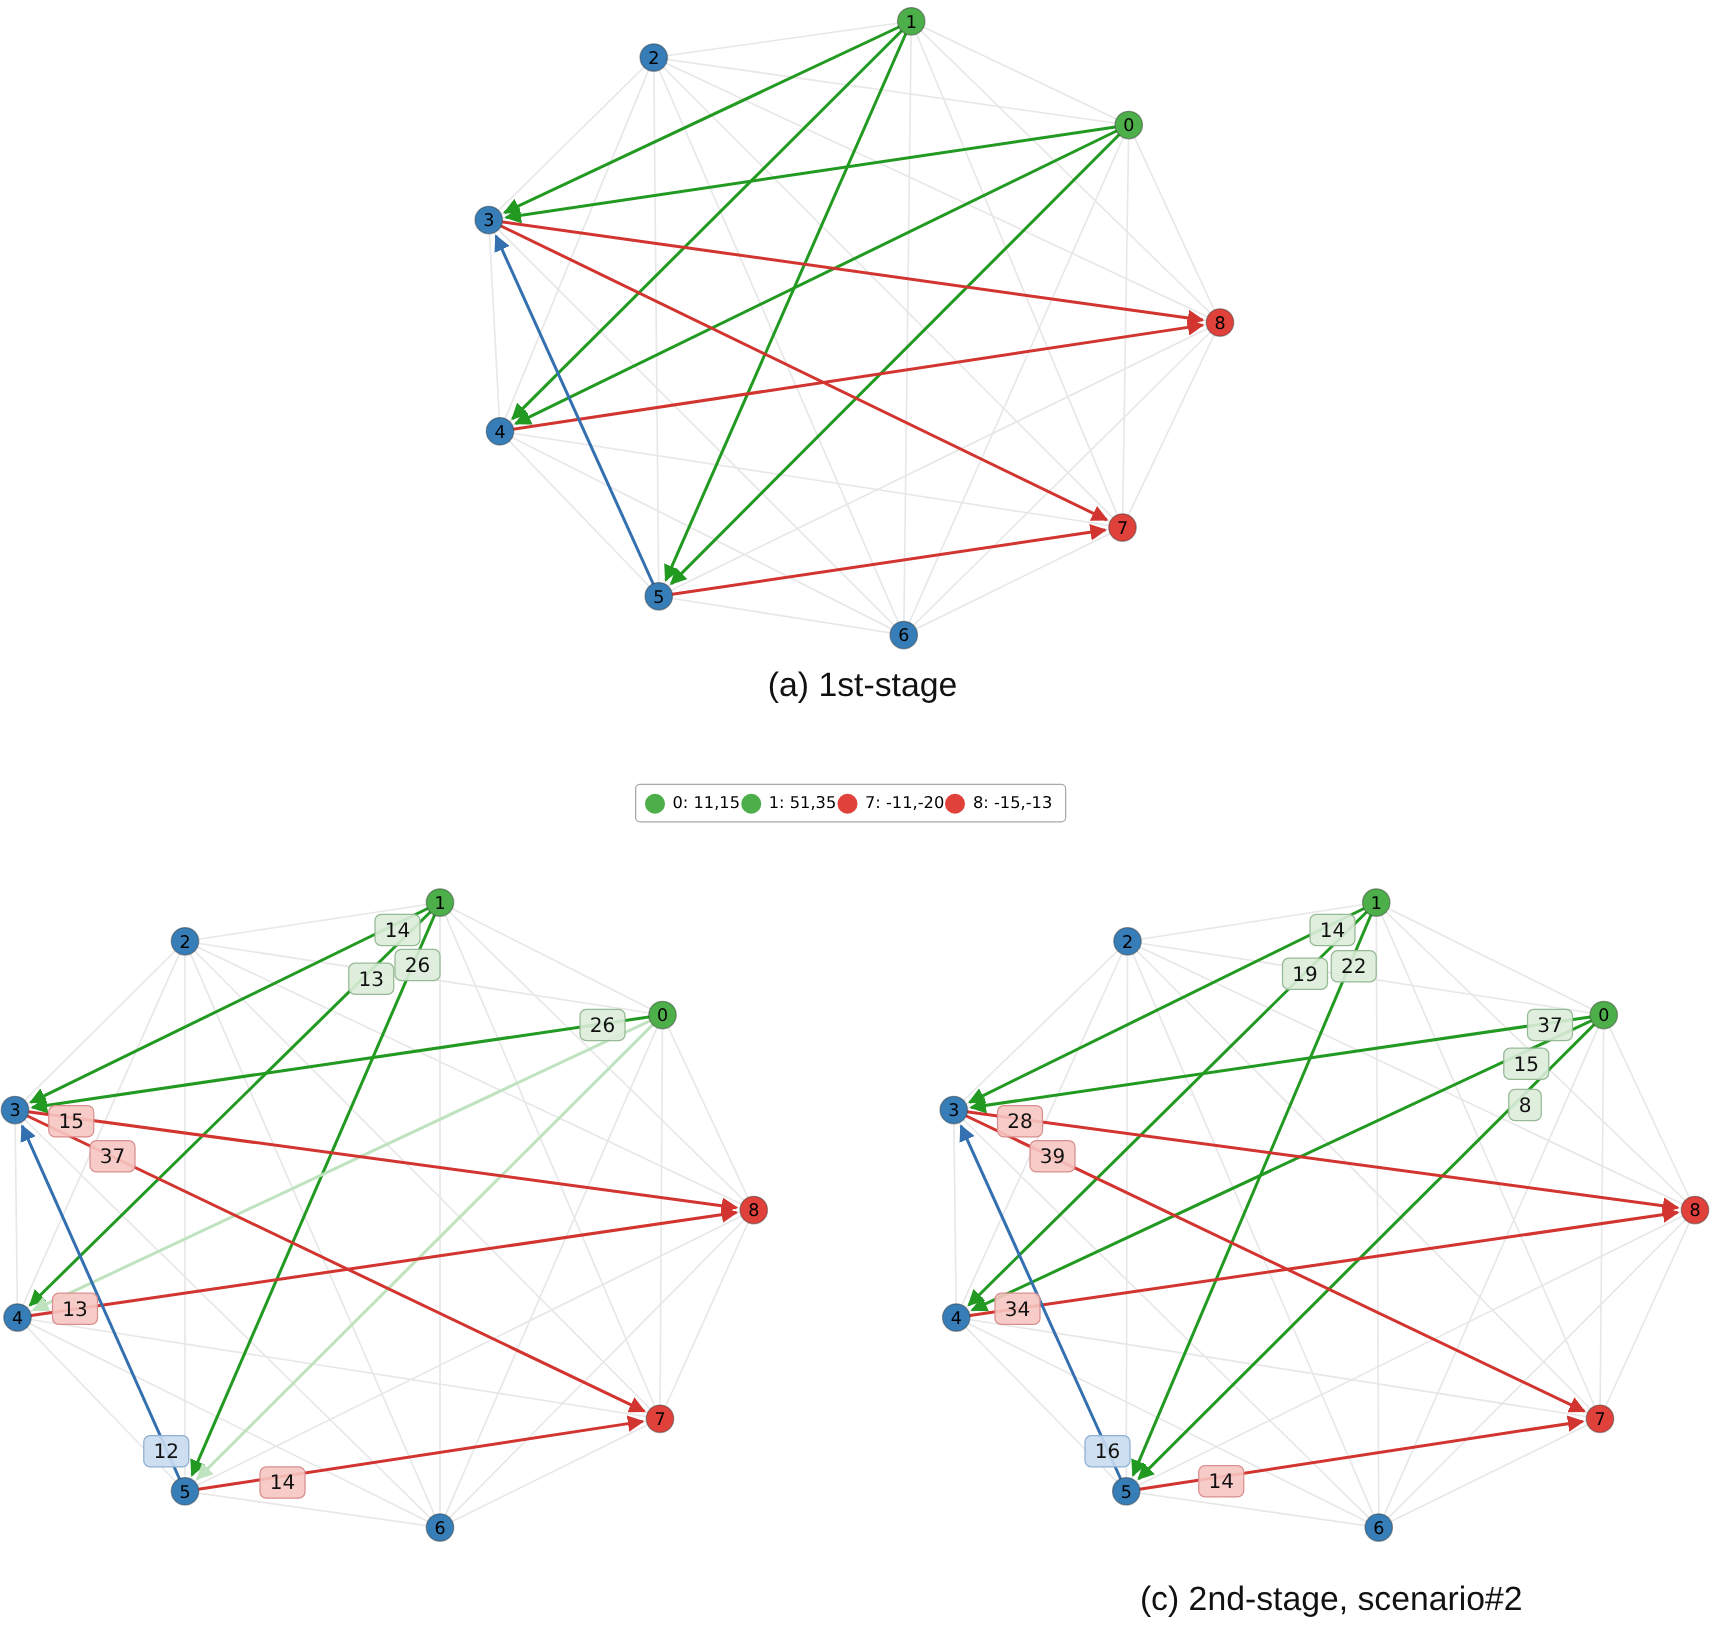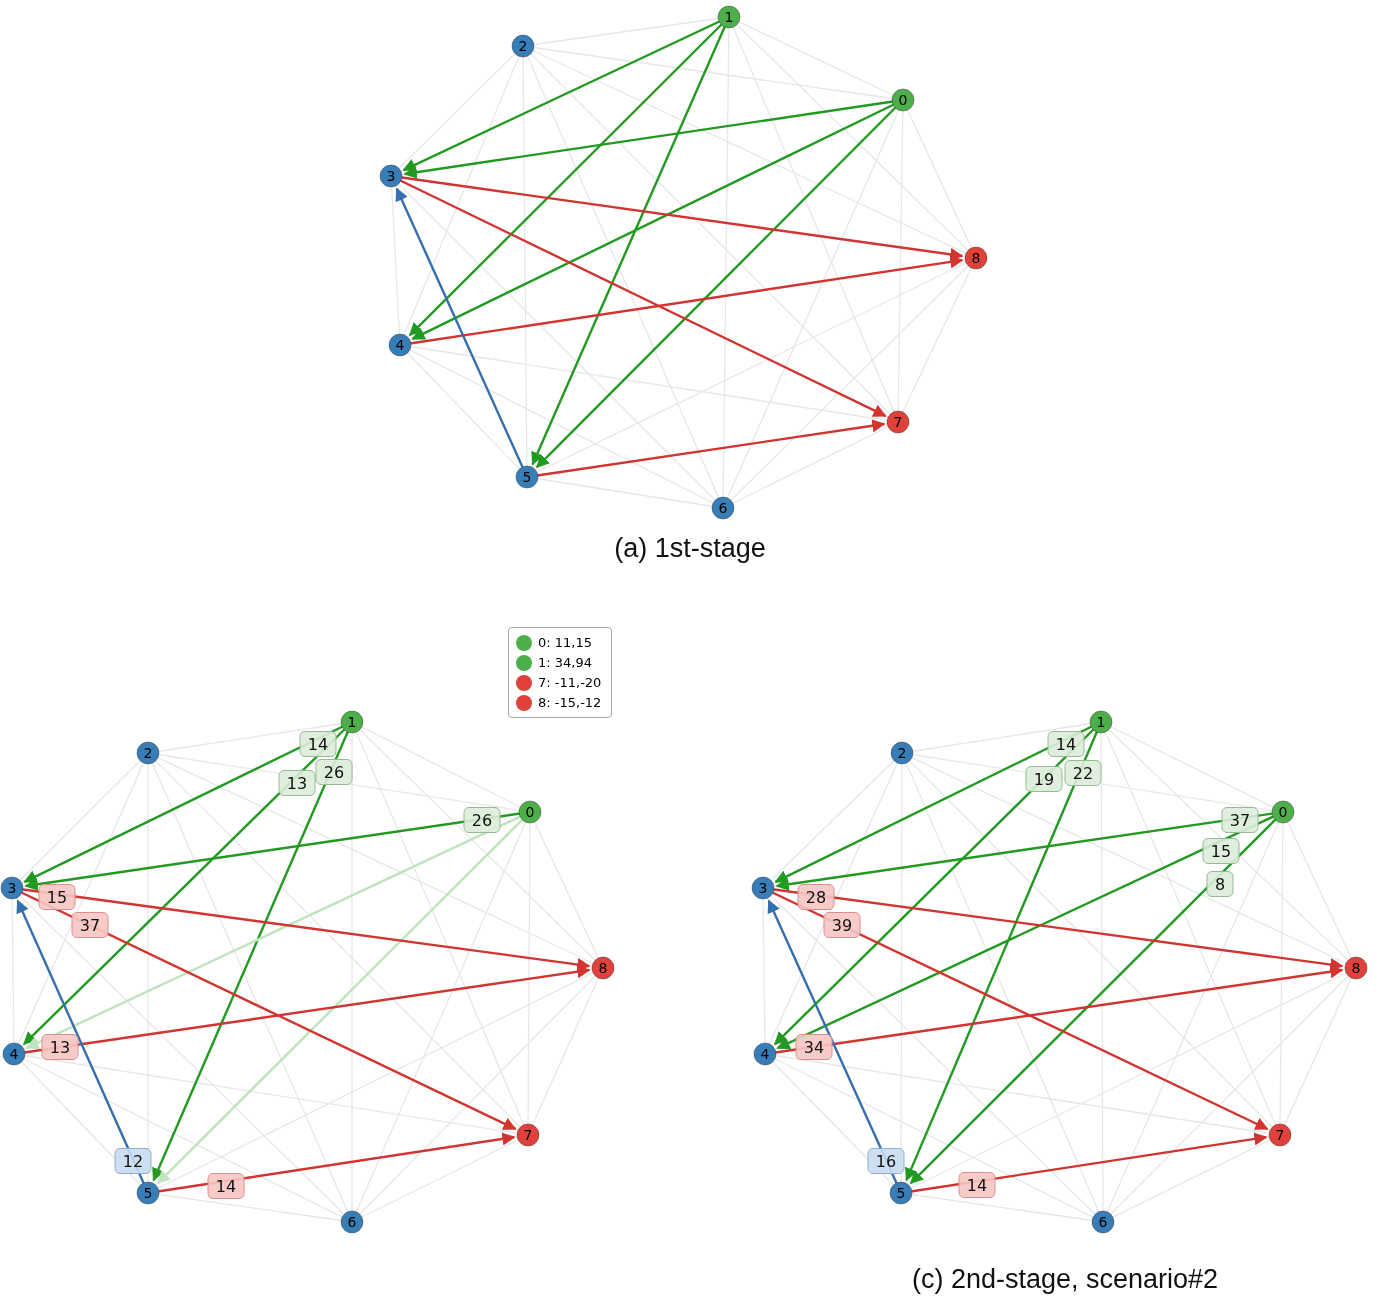--- a/index.html
+++ b/index.html
@@ -10,21 +10,21 @@
   #graph-svg{position:absolute;left:0;top:0;}
   .caption{
     position:absolute;font-family:Liberation Sans, sans-serif;font-size:27px;
     color:#111111;text-align:center;width:420px;white-space:nowrap;
   }
   #caption-a{left:480px;top:533px;}
   #caption-b{left:90px;top:1264px;}
   #caption-c{left:855px;top:1264px;}
   .legend{
     position:absolute;background:#ffffff;border:1px solid #a9a9a9;border-radius:4px;
-    padding:5px 10px 5px 7px;display:flex;flex-direction:column;gap:1px;z-index:5;
+    padding:5px 10px 5px 7px;display:flex;gap:1px;z-index:5;
   }
   .legend-row{display:flex;align-items:center;gap:6px;height:19px;}
   .legend-dot{width:16px;height:16px;border-radius:50%;display:inline-block;flex:0 0 16px;}
   .legend-text{font-size:13px;color:#000000;font-family:"DejaVu Sans",sans-serif;}
 </style>
 </head>
 <body>
 
 <div id="figure-root">
   <svg id="graph-svg" width="1381" height="1303">
@@ -402,27 +402,27 @@
       </g>
     </svg>
 
   <div class="legend" id="legend-b" style="left: 508px; top: 627px;">
       <div class="legend-row">
         <span class="legend-dot" style="background: rgb(77, 175, 74);"></span>
         <span class="legend-text">0: 11,15</span>
       </div>
       <div class="legend-row">
         <span class="legend-dot" style="background: rgb(77, 175, 74);"></span>
-        <span class="legend-text">1: 34,94</span>
+        <span class="legend-text">1: 51,35</span>
       </div>
       <div class="legend-row">
         <span class="legend-dot" style="background: rgb(224, 65, 58);"></span>
         <span class="legend-text">7: -11,-20</span>
       </div>
       <div class="legend-row">
         <span class="legend-dot" style="background: rgb(224, 65, 58);"></span>
-        <span class="legend-text">8: -15,-12</span>
+        <span class="legend-text">8: -15,-13</span>
       </div>
     </div>
 
   <div class="caption" id="caption-a">(a) 1st-stage</div>
   <div class="caption" id="caption-c">(c) 2nd-stage, scenario#2</div>
 </div>
 
 </body></html>

